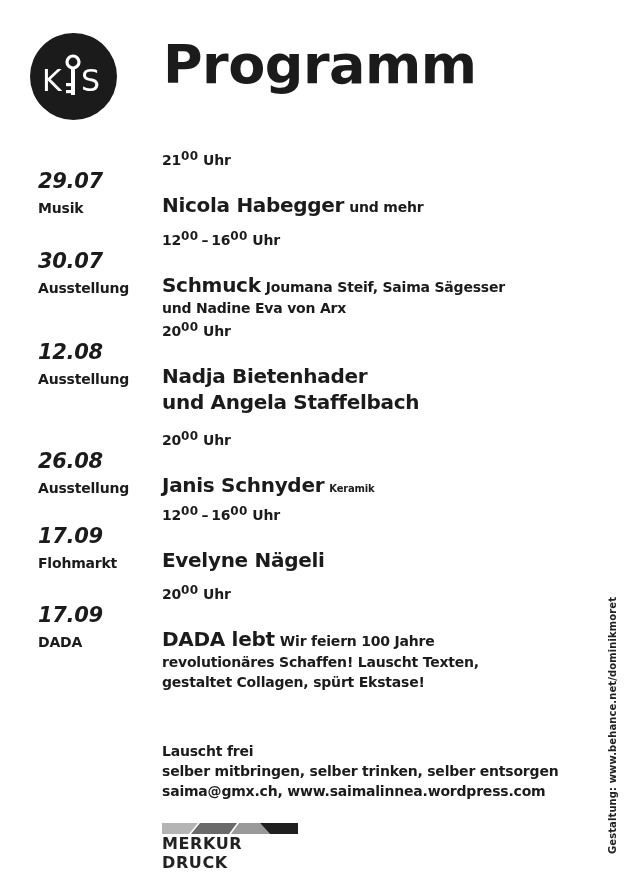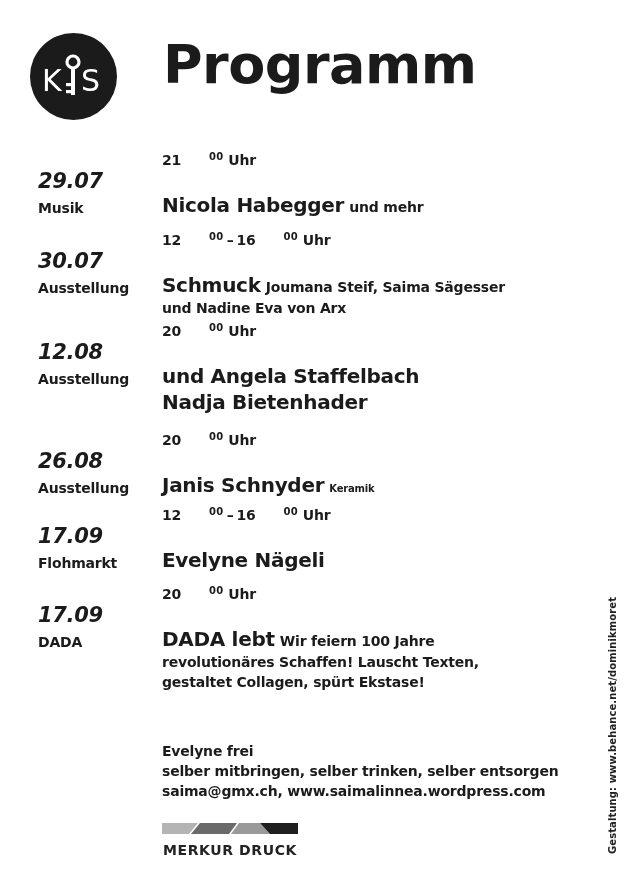--- a/index.html
+++ b/index.html
@@ -61,26 +61,25 @@
     .time {
       position: absolute;
       left: 162px;
       top: 0;
       font-size: 14px;
       font-weight: bold;
       line-height: 18px;
       letter-spacing: -0.2px;
     }
     .time sup {
-      font-size: 10px;
+      font-size: 12px;
       vertical-align: 0;
       position: relative;
       top: -5px;
       letter-spacing: 0.3px;
-      margin-left: 28px;
     }
     .time .dash {
       margin: 0 3px;
     }
     .content {
       position: absolute;
       left: 162px;
       top: 17px;
       width: 420px;
       margin-top: 24px;
@@ -121,25 +120,23 @@
       top: 823px;
       width: 136px;
     }
     .merkur-bar {
       display: block;
       width: 136px;
       height: 11px;
     }
     .merkur-label {
       display: block;
-      text-align: center;
-      font-size: 14px;
+      font-size: 16px;
       font-weight: bold;
       letter-spacing: 0.6px;
-      margin-top: 8px;
       color: #222222;
     }
     .credit {
       position: absolute;
       left: 607px;
       top: 854px;
       transform-origin: 0 0;
       transform: rotate(-90deg);
       font-size: 10px;
       font-weight: bold;
@@ -200,22 +197,22 @@
 </div>
 
 <div class="event" style="top:322px;">
   <div class="cat">Ausstellung</div>
   <div class="date">12.08</div>
   <div class="time">
     <span>20</span><sup>00</sup>
     <span>Uhr</span>
   </div>
   <div class="content">
+    <div class="head">Nadja Bietenhader</div>
     <div class="head">und Angela Staffelbach</div>
-    <div class="head">Nadja Bietenhader</div>
   </div>
 </div>
 
 <div class="event" style="top:431px;">
   <div class="cat">Ausstellung</div>
   <div class="date">26.08</div>
   <div class="time">
     <span>20</span><sup>00</sup>
     <span>Uhr</span>
   </div>
@@ -250,21 +247,21 @@
     <div>
       <span class="head">DADA lebt</span>
       <span class="sub">Wir feiern 100 Jahre</span>
     </div>
     <div class="desc">revolutionäres Schaffen! Lauscht Texten,</div>
     <div class="desc">gestaltet Collagen, spürt Ekstase!</div>
   </div>
 </div>
 
 <div class="info">
-  <div>Evelyne frei</div>
+  <div>Lauscht frei</div>
   <div>selber mitbringen, selber trinken, selber entsorgen</div>
   <div>saima@gmx.ch, www.saimalinnea.wordpress.com</div>
 </div>
 
 <div class="merkur">
   <svg class="merkur-bar" viewBox="0 0 136 11">
     <polygon points="0,0 36,0 27,11 0,11" fill="#b4b4b4"></polygon>
     <polygon points="38,0 75,0 67,11 29,11" fill="#6a6a6a"></polygon>
     <polygon points="77,0 98,0 108,11 69,11" fill="#9a9a9a"></polygon>
     <polygon points="98,0 136,0 136,11 108,11" fill="#1f1f1f"></polygon>

